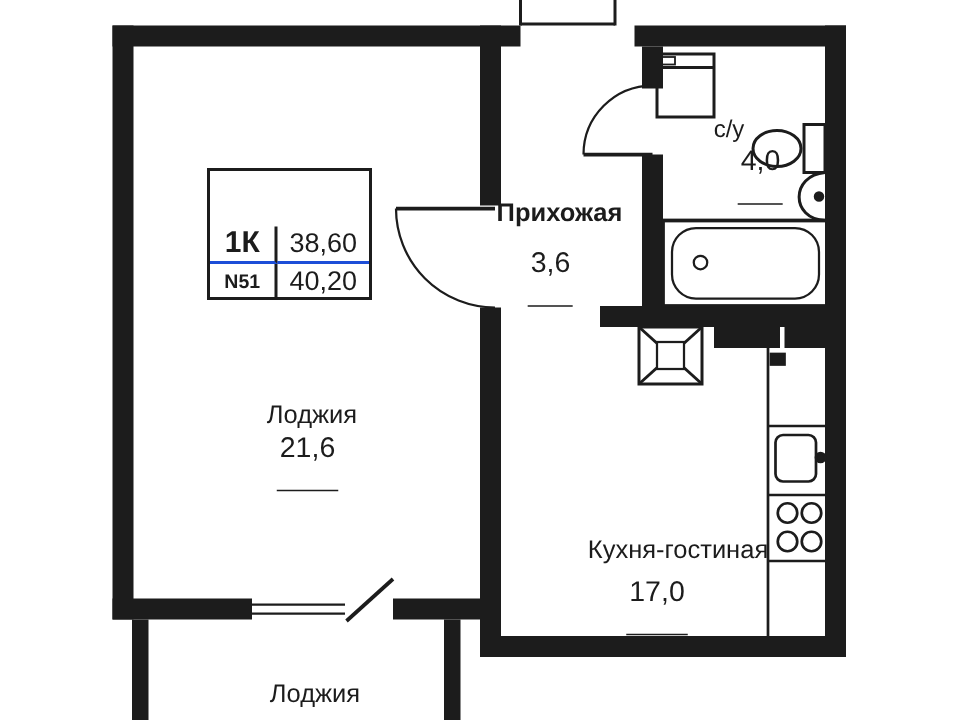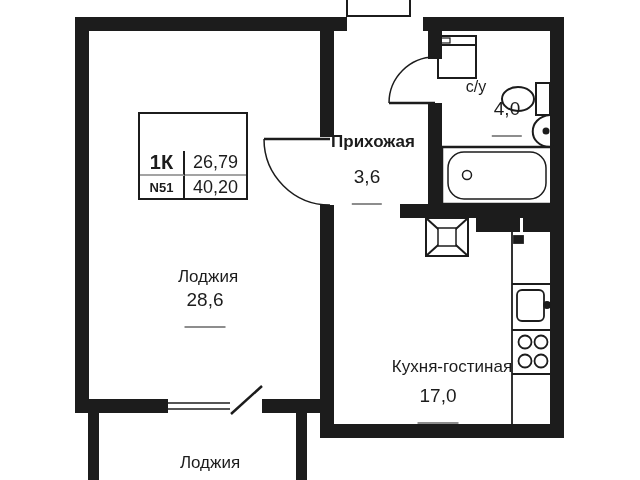--- a/index.html
+++ b/index.html
@@ -11,21 +11,21 @@
   .lbl{position:absolute;transform:translate(-50%,-50%);white-space:nowrap;color:#1c1c1c;}
   .room-name{font-size:17px;}
   .room-name.small{font-size:16px;}
   .room-area{font-size:19px;border-bottom:1.6px solid #1c1c1c;padding:0 2px 16px 2px;}
   .ib{
     position:absolute;left:138px;top:112px;width:110px;height:88px;
     border:2px solid #1c1c1c;background:#ffffff;box-sizing:border-box;
     display:grid;grid-template-columns:45px 1fr;grid-template-rows:1fr 1fr;
   }
   .ib > div{display:flex;align-items:center;justify-content:center;}
-  .ib .r1{border-bottom:2px solid #a3a3a3;margin-top:37px;}
+  .ib .r1{border-bottom:2px solid #1d4ed8;margin-top:37px;}
   .ib .c1{border-right:2px solid #1c1c1c;font-weight:bold;}
   .ib .type{font-size:20px;font-weight:bold;}
   .ib .num{font-size:13px;}
   .ib .a{font-size:18px;}
   .wm{
     position:absolute;left:554px;top:372px;font-size:27px;font-weight:bold;
     color:#9da1a5;letter-spacing:1px;opacity:0.85;text-shadow:1px 1px 0 #cfd2d5;
   }
 </style>
 </head>
@@ -120,32 +120,32 @@
     <g fill="none" stroke="#1c1c1c" stroke-width="1.8">
       <circle cx="525" cy="342" r="6.5"></circle>
       <circle cx="541" cy="342" r="6.5"></circle>
       <circle cx="525" cy="361" r="6.5"></circle>
       <circle cx="541" cy="361" r="6.5"></circle>
     </g>
   </svg>
 
   <div class="ib">
     <div class="r1 c1 type">1К</div>
-    <div class="r1 a">26,79</div>
+    <div class="r1 a">38,60</div>
     <div class="c1 num">N51</div>
     <div class="a">40,20</div>
   </div>
 
   <div class="lbl room-name" style="left:208px;top:277px;">Лоджия</div>
-  <div class="lbl room-area" style="left:205px;top:308px;">28,6</div>
+  <div class="lbl room-area" style="left:205px;top:308px;">21,6</div>
 
   <div class="lbl room-name" style="left:373px;top:142px;font-weight:bold;">Прихожая</div>
   <div class="lbl room-area" style="left:367px;top:185px;">3,6</div>
 
-  <div class="lbl room-name small" style="left:476px;top:87px;">с/у</div>
+  <div class="lbl room-name small" style="left:486px;top:87px;">с/у</div>
   <div class="lbl room-area" style="left:507px;top:117px;">4,0</div>
 
   <div class="lbl room-name" style="left:452px;top:367px;">Кухня-гостиная</div>
   <div class="lbl room-area" style="left:438px;top:404px;">17,0</div>
 
   <div class="lbl room-name" style="left:210px;top:463px;">Лоджия</div>
 
 </div>
 
 </body></html>

